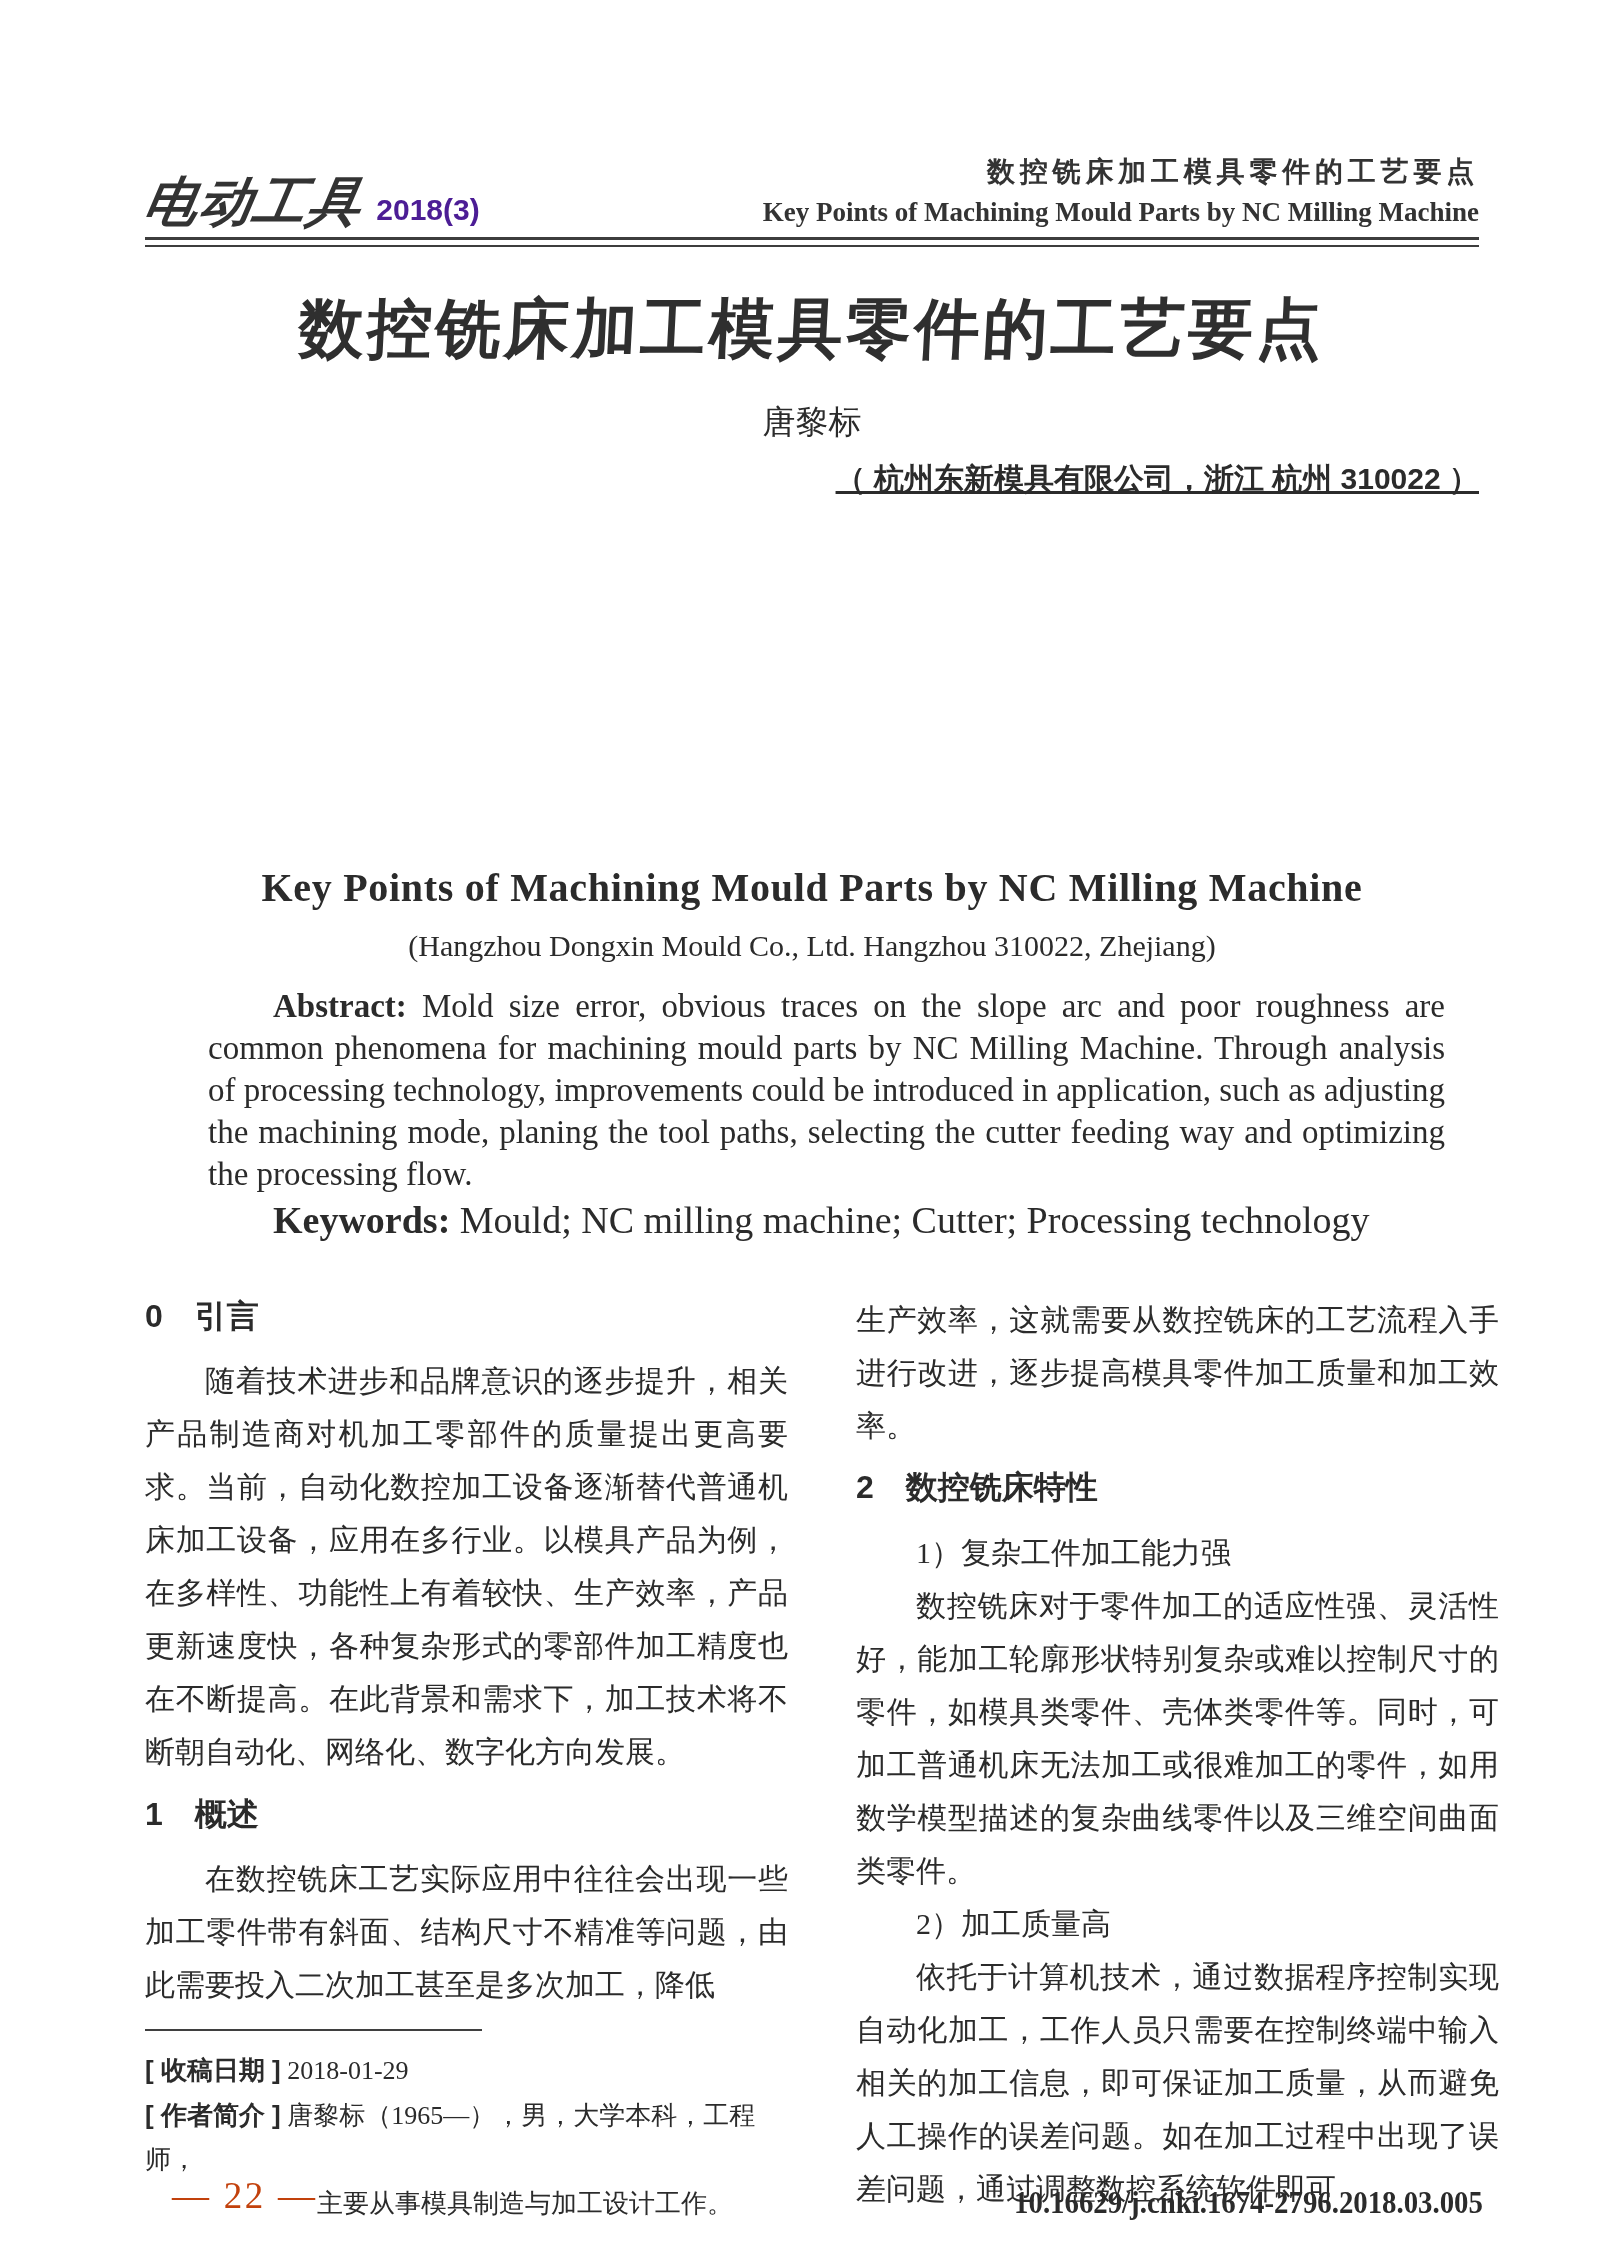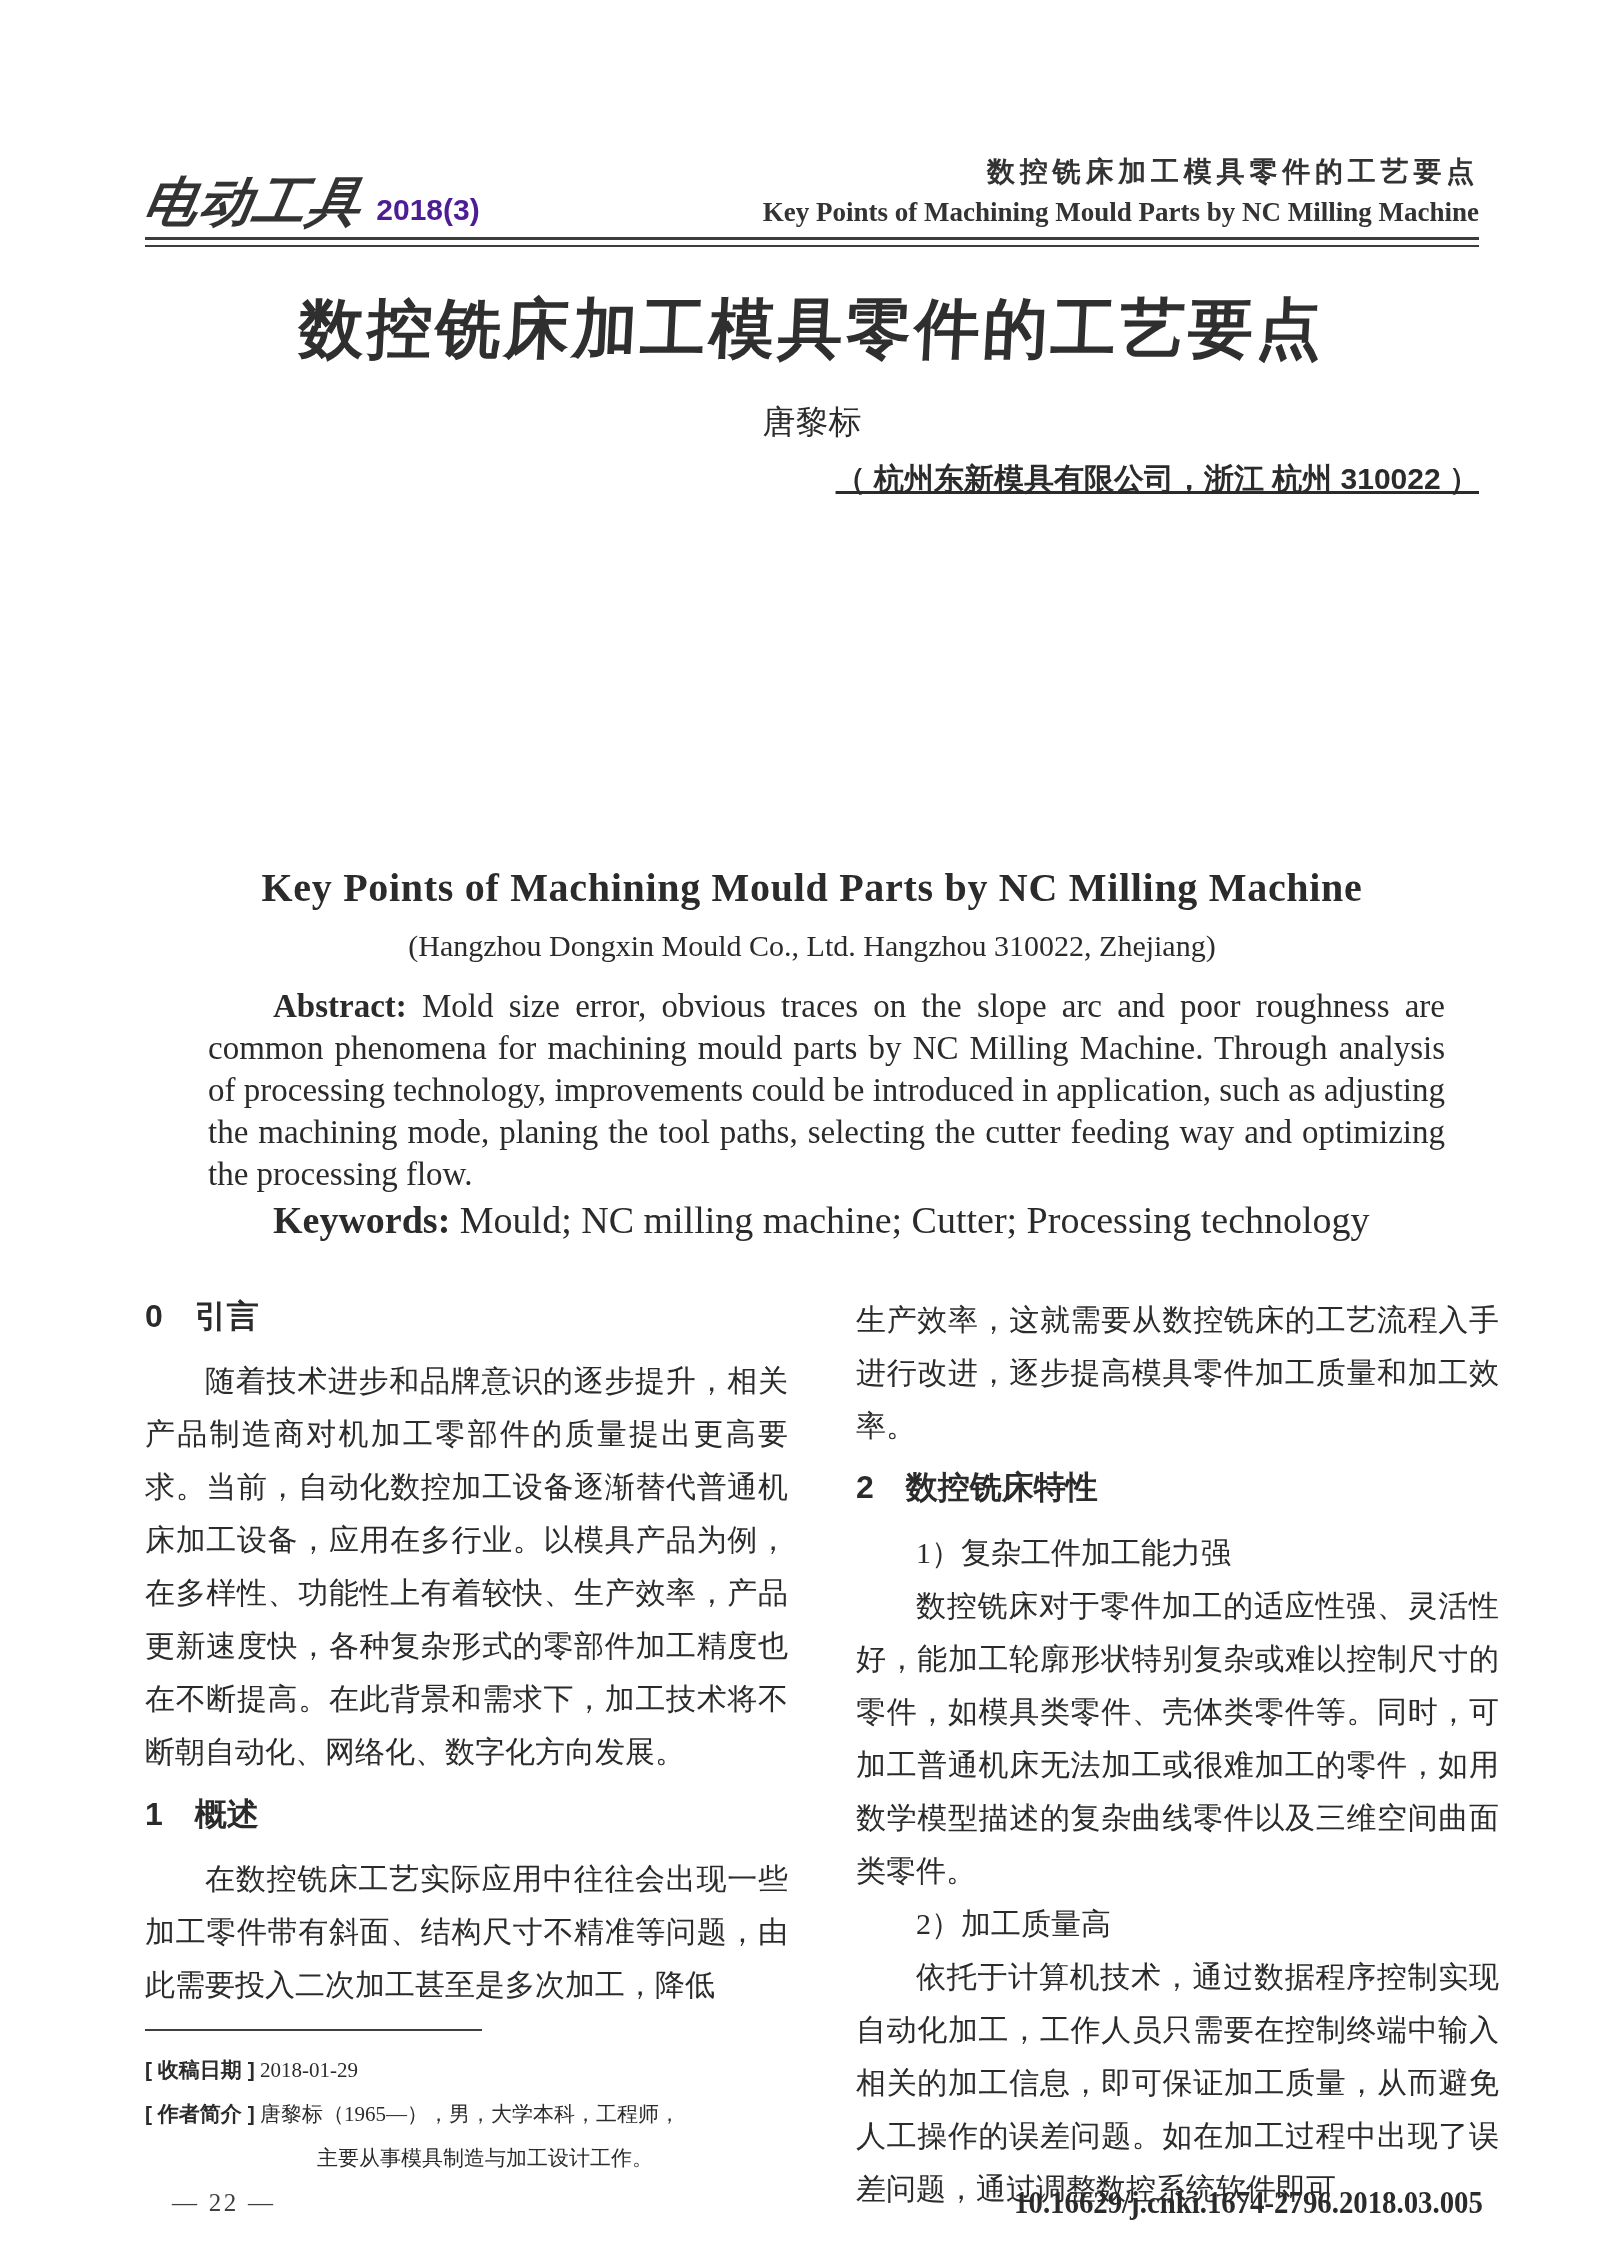--- a/index.html
+++ b/index.html
@@ -81,32 +81,32 @@
     font-family:"Liberation Sans","DejaVu Sans",sans-serif;
     font-weight:bold; font-size:32px; line-height:1.2;
     margin:16.4px 0 19px 0; text-align:left;
   }
   .sec-heading.first { margin-top:4.1px; }
   .col p { margin:0; text-indent:60px; }
   .col p.no-indent { text-indent:0; }
   .sub-item { text-indent:60px; }
 
   
-  .footnote { margin-top:18px; font-size:21px; line-height:44px; text-align:left; }
+  .footnote { margin-top:18px; font-size:26px; line-height:44px; text-align:left; }
   .footnote-rule { width:337px; border-top:2.7px solid #3f3f3f; margin-bottom:16.4px; }
   .fn-label {
     font-family:"Liberation Sans","DejaVu Sans",sans-serif;
     font-weight:bold;
   }
   .bio-line2 { margin-left:172px; }
 
   
   .page-number {
     position:absolute; left:172px; bottom:44px;
-    font-size:25px; letter-spacing:2.7px; color:#404040;
+    font-size:37px; letter-spacing:2.7px; color:#c2410c;
   }
   .doi {
     position:absolute; right:136px; bottom:40px;
     font-size:32px; font-weight:bold; color:#2b2b2b;
     transform:scaleX(0.9); transform-origin:right center;
   }
 </style>
 </head>
 <body>
 

